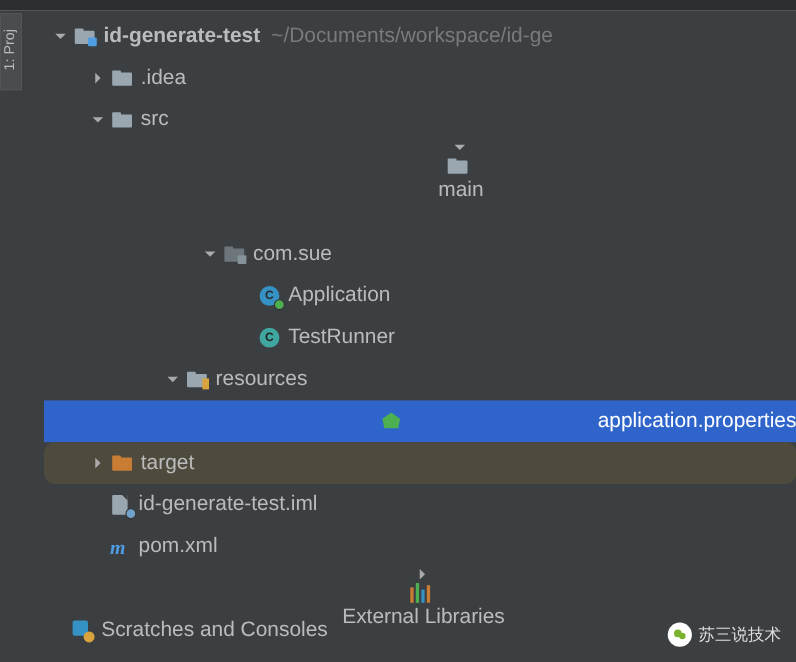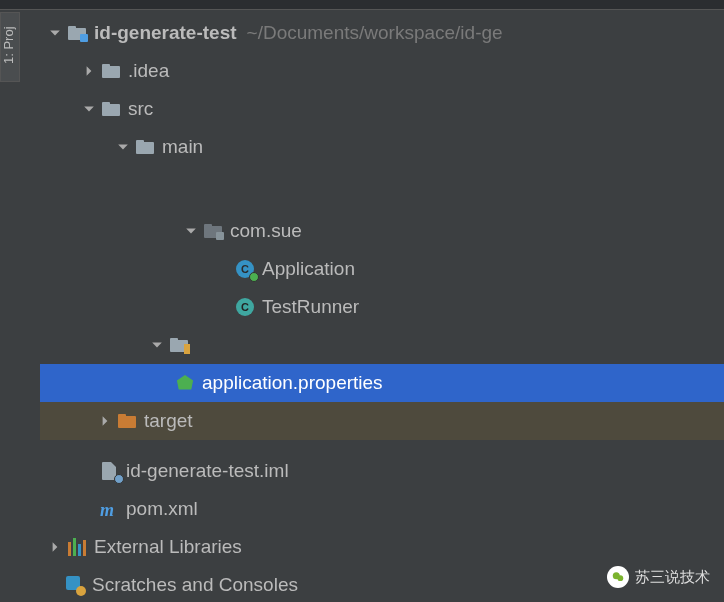--- a/index.html
+++ b/index.html
@@ -212,21 +212,21 @@
       <svg width="12" height="12" viewBox="0 0 10 10">
           <path d="M1 3 L5 7 L9 3 Z"></path>
         </svg>
     </span>
     <span class="icon">
         <span class="folder grey"></span>
       </span>
     <span class="label">src</span>
   </div>
 
-  <div class="row" style="padding-left:74px;">
+  <div class="row" style="padding-left:74px;flex-direction:column;">
     <span class="arrow">
       <svg width="12" height="12" viewBox="0 0 10 10">
           <path d="M1 3 L5 7 L9 3 Z"></path>
         </svg>
     </span>
     <span class="icon">
         <span class="folder grey"></span>
       </span>
     <span class="label">main</span>
   </div>
@@ -265,58 +265,59 @@
     <span class="arrow">
       <svg width="12" height="12" viewBox="0 0 10 10">
           <path d="M1 3 L5 7 L9 3 Z"></path>
         </svg>
     </span>
     <span class="icon">
         <span class="folder grey">
           <span class="overlay-yellow"></span>
         </span>
       </span>
-  </div>
-
-  <div class="row selected" style="padding-left:116px;">
+    <span class="label">resources</span>
+  </div>
+
+  <div class="row selected" style="padding-left:116px;justify-content:space-between;">
     <span class="spacer"></span>
     <span class="icon" style="position:relative">
       <span class="leaf-icon"></span>
     </span>
     <span class="label">application.properties</span>
   </div>
 
-  <div class="row highlighted" style="padding-left:56px;">
+  <div class="row highlighted" style="padding-left:40px;border-radius:10px;">
     <span class="arrow">
       <svg width="12" height="12" viewBox="0 0 10 10">
           <path d="M3 1 L7 5 L3 9 Z"></path>
         </svg>
     </span>
     <span class="icon">
         <span class="folder orange"></span>
       </span>
     <span class="label">target</span>
   </div>
 
-  <div class="row" style="padding-left:58px;margin-top:12px;">
+  <div class="row" style="padding-left:58px;">
     <span class="icon" style="position:relative">
       <span class="file-icon"></span>
         <span class="file-gear"></span>
     </span>
     <span class="label">id-generate-test.iml</span>
   </div>
 
   <div class="row" style="padding-left:58px;">
     <span class="icon">
         <span class="m-icon">m</span>
       </span>
     <span class="label">pom.xml</span>
   </div>
 
-  <div class="row" style="padding-left:6px;">
+  <div class="row" style="padding-left:6px;flex-direction:column;">
     <span class="arrow">
       <svg width="12" height="12" viewBox="0 0 10 10">
           <path d="M3 1 L7 5 L3 9 Z"></path>
         </svg>
     </span>
     <span class="icon">
       <span class="lib-icon">
           <span style="height:14px;background:#c97c34"></span>
           <span style="height:18px;background:#4caf50"></span>
           <span style="height:12px;background:#3592c4"></span>

